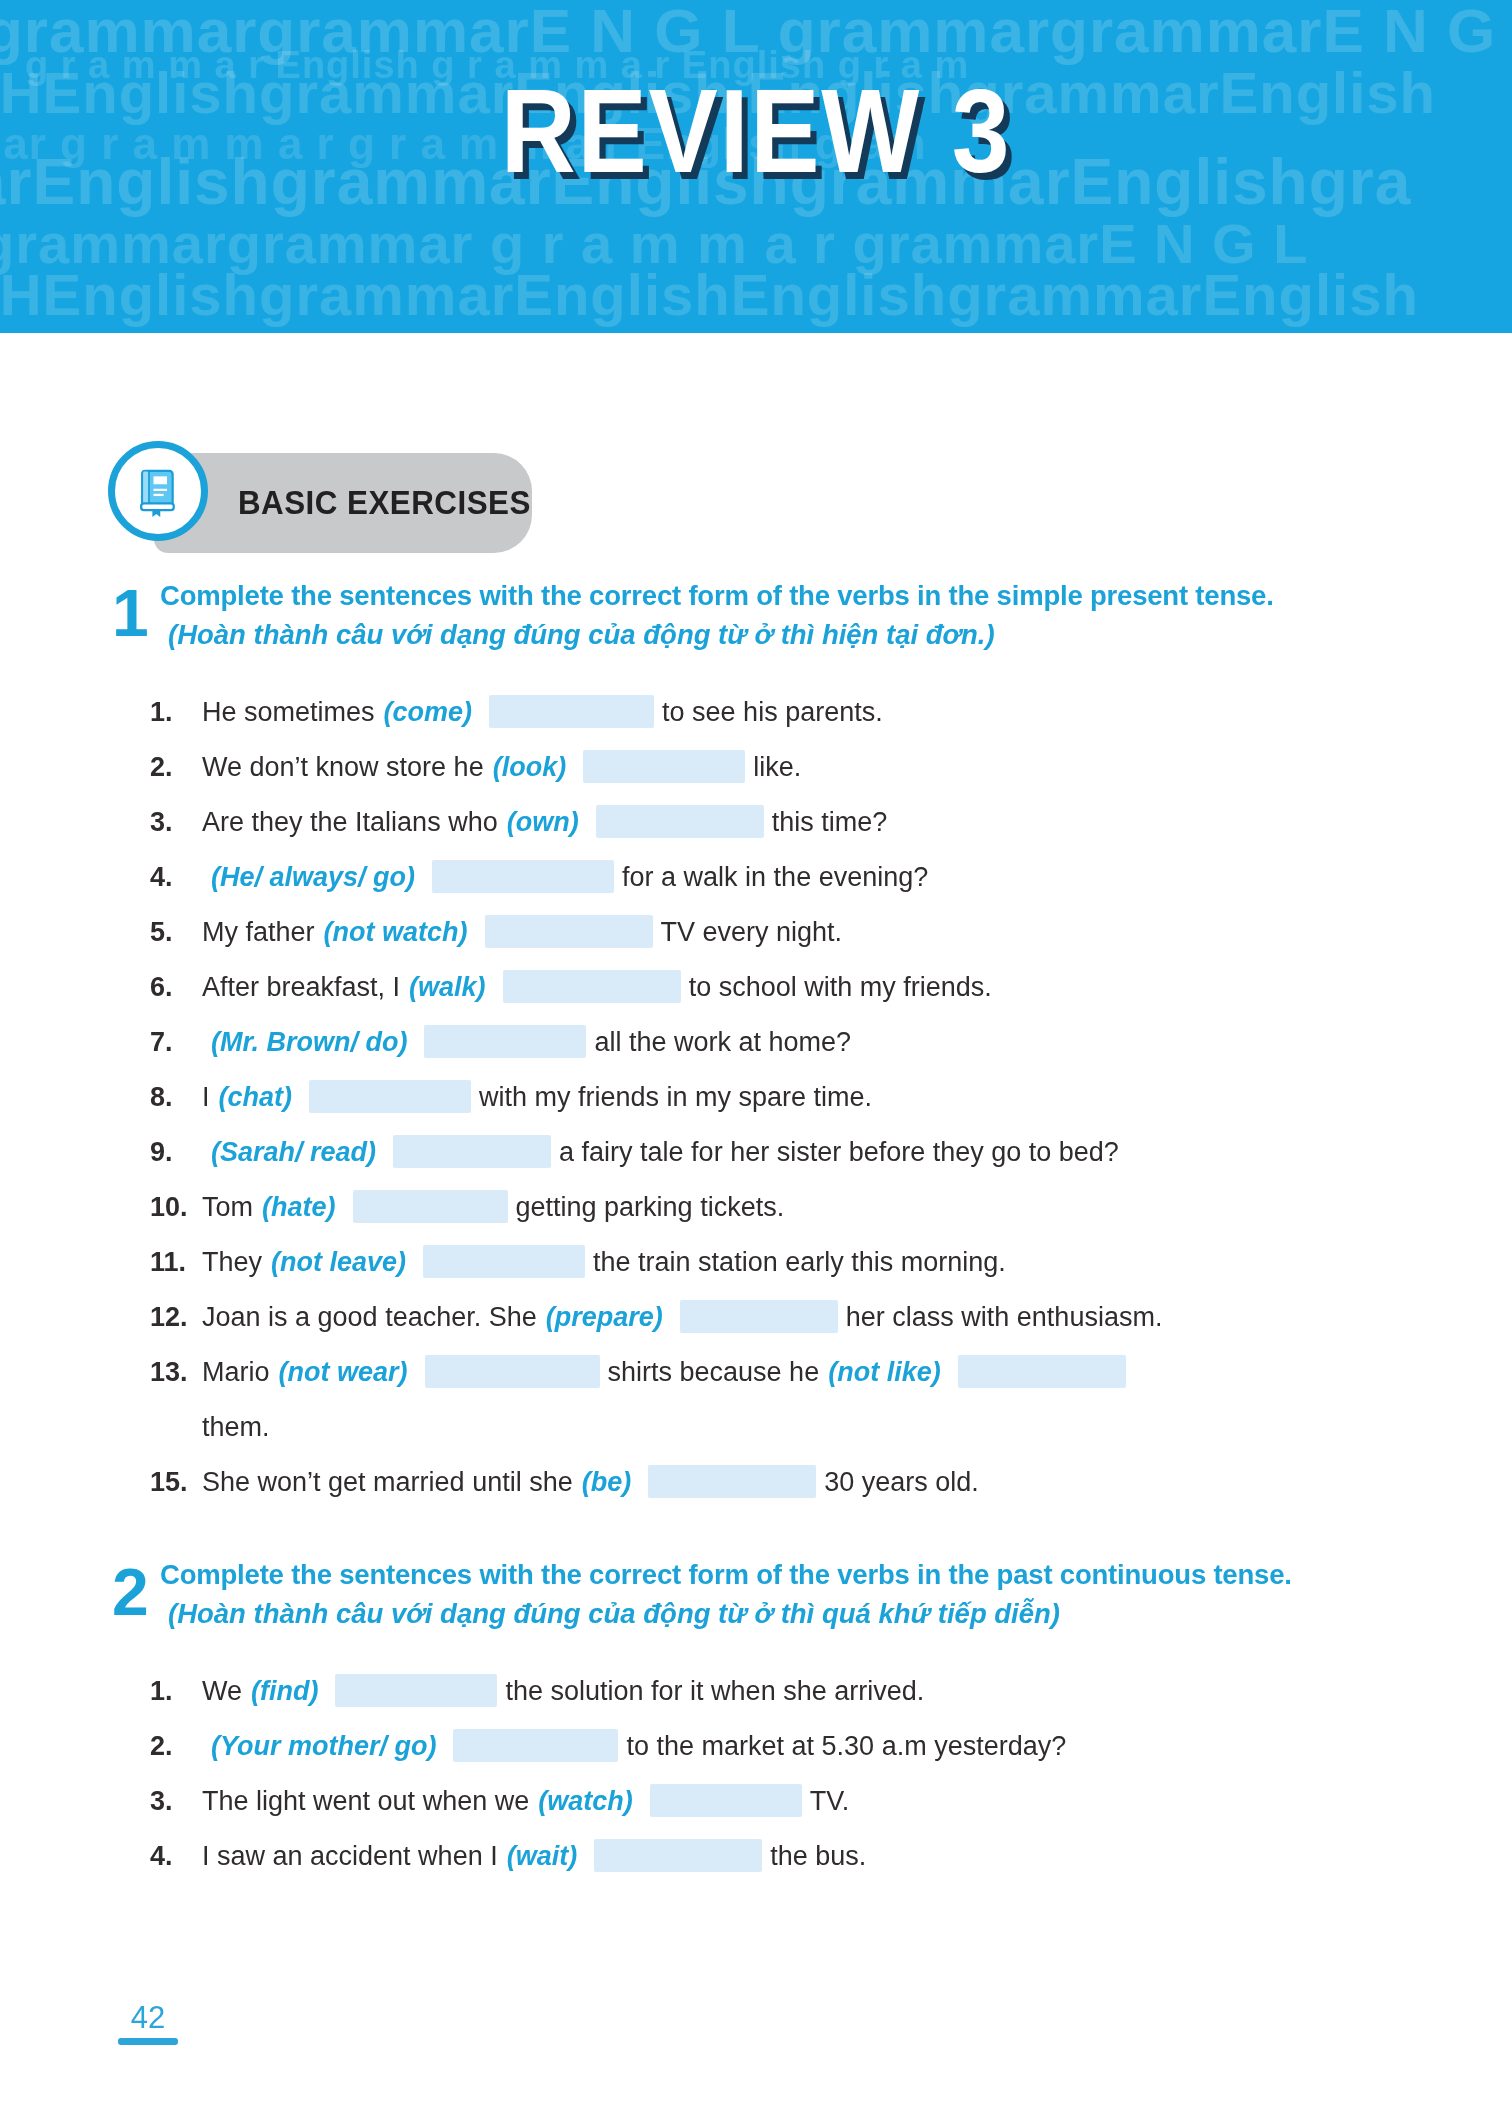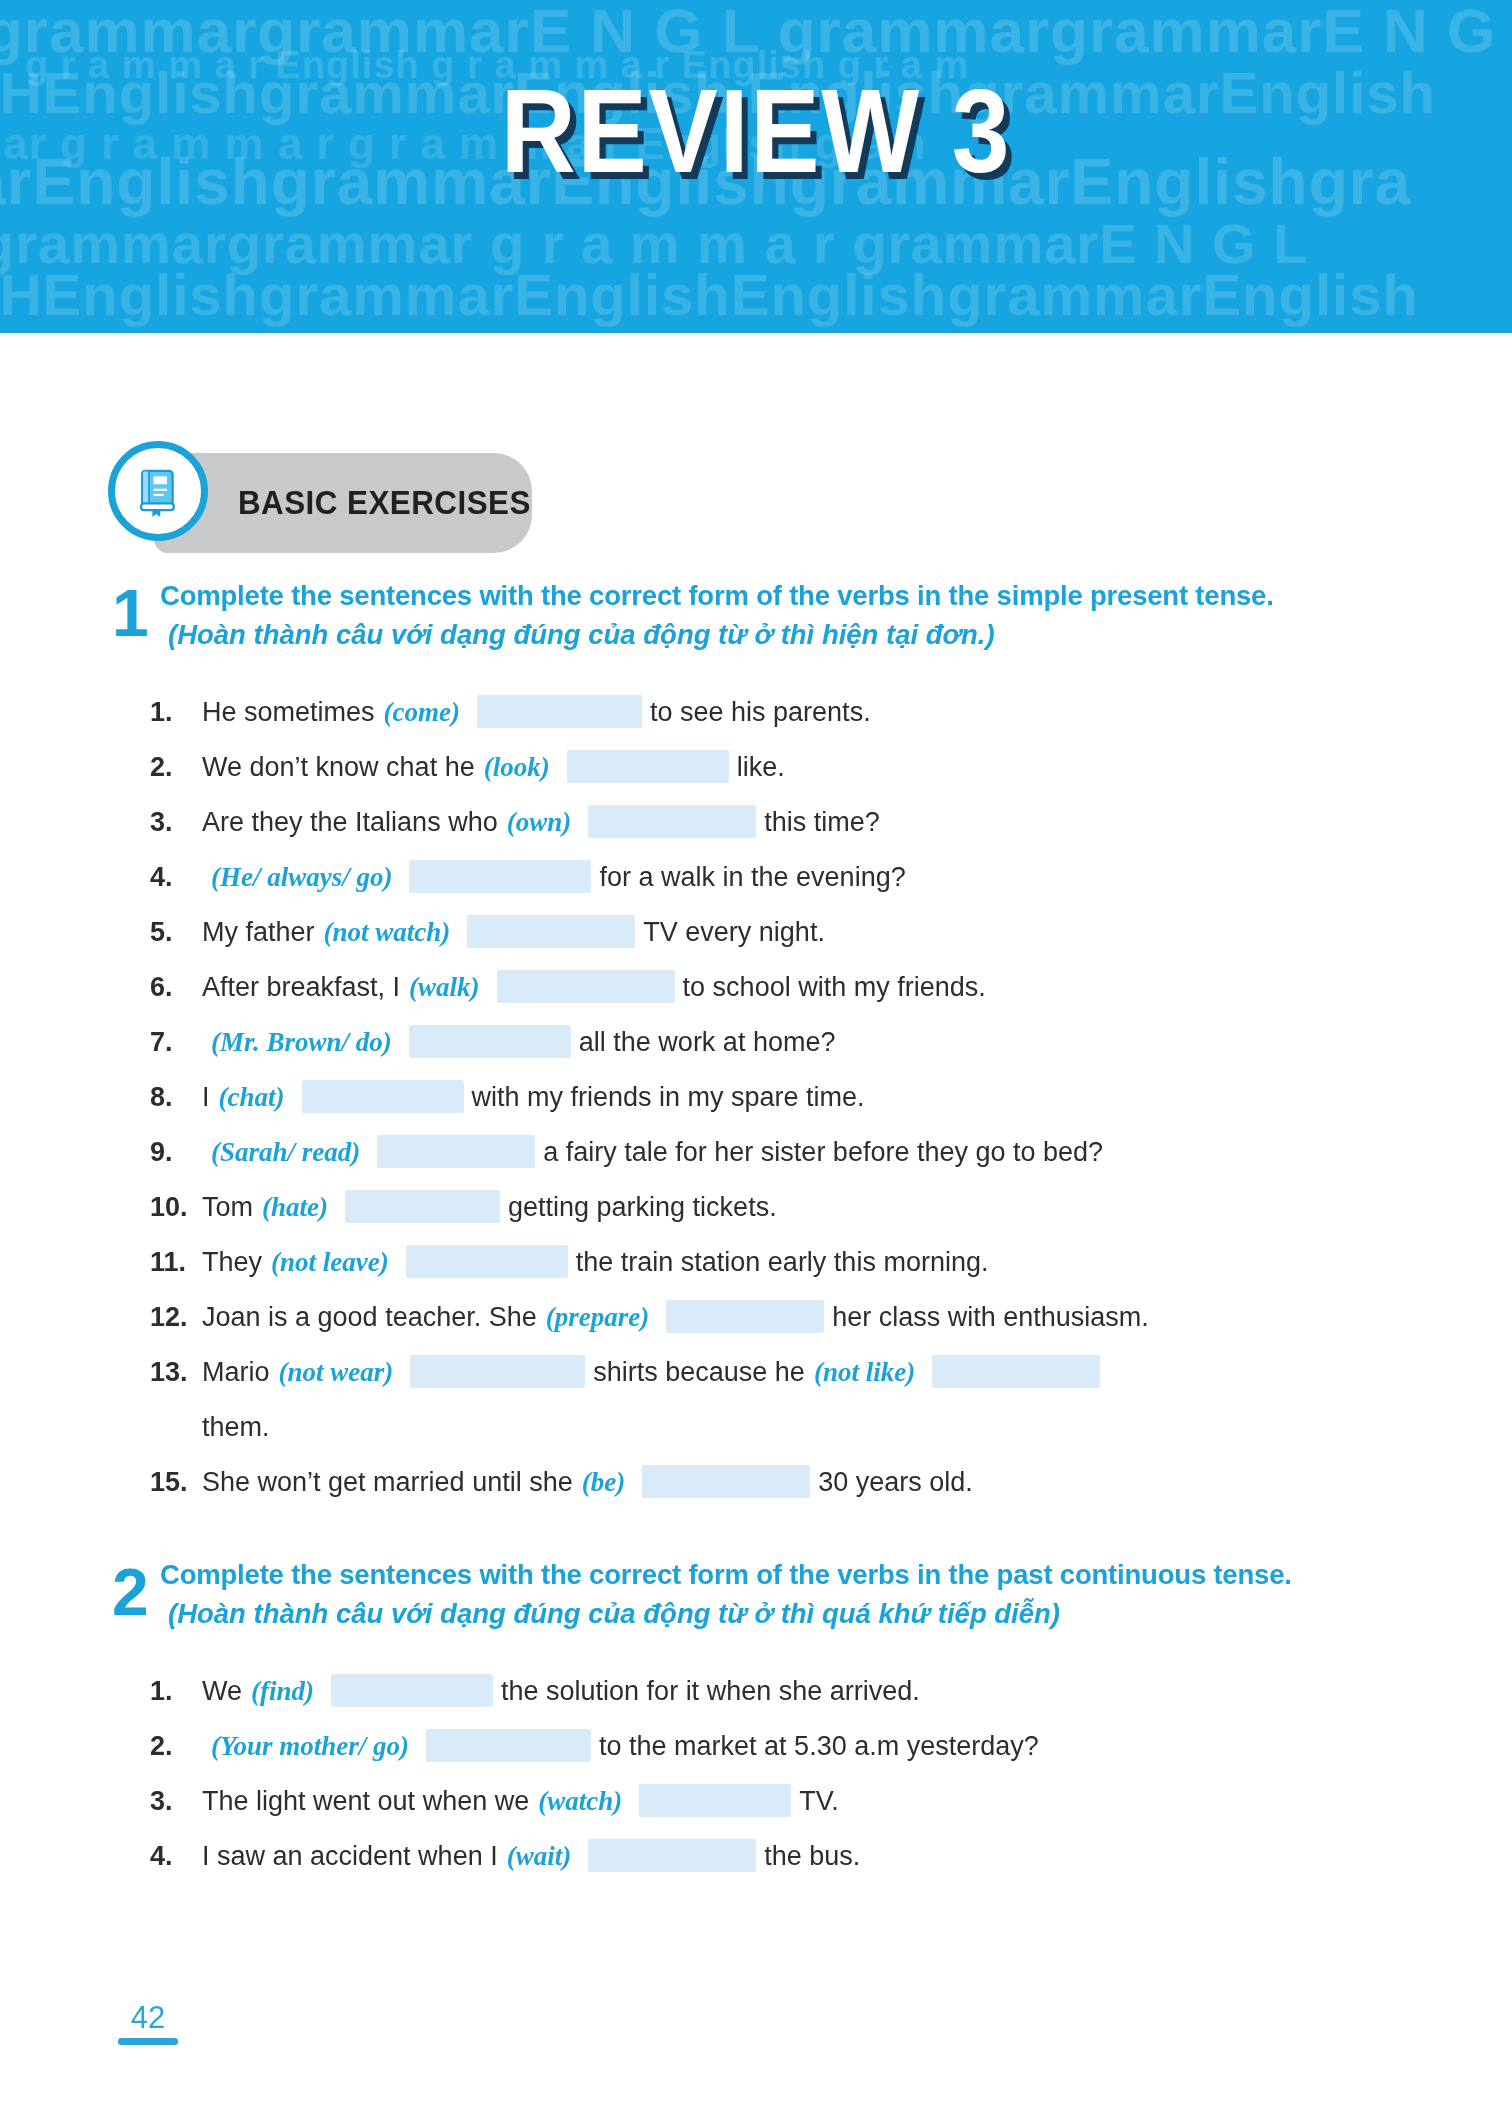--- a/index.html
+++ b/index.html
@@ -43,21 +43,21 @@
   .content { position:absolute; top:577px; left:0; width:1512px; font-size:27px; }
   .ex-header { display:flex; margin-left:112px; }
   .ex-num { flex:0 0 48px; font-size:66px; font-weight:700; color:var(--accent,#1ba2d8); line-height:72px; }
   .ex-title-en { font-weight:700; color:var(--accent,#1ba2d8); font-size:27.5px; line-height:38px; letter-spacing:-.2px; }
   .ex-title-vi { font-weight:700; font-style:italic; color:var(--accent,#1ba2d8); font-size:27.5px; line-height:40px;margin-left:8px; }
   .ex-items { margin-left:150px; margin-top:30px; }
   .exercise + .exercise { margin-top:46px; }
   .item { display:flex; line-height:55px; }
   .item-num { flex:0 0 52px; font-weight:700; }
   .item-body { flex:1; max-width:1240px; }
-  .hint { color:var(--accent,#1ba2d8); font-style:italic; font-weight:600; margin:16px 9px;font-family:Liberation Serif, serif; }
+  .hint { color:var(--accent,#1ba2d8); font-style:italic; font-weight:600; margin:16px 9px; }
   .blank {
     display:inline-block; height:33px; background:var(--blank,#d9ebf8);
     border-radius:2px; vertical-align:-7px; margin:0 8px;
   }
 
   
   .page-number {
     position:absolute; left:118px; top:2000px; width:60px; text-align:center;
     color:var(--pagenum,#2da5d8); font-size:31px;
   }
@@ -105,21 +105,21 @@
           <div class="ex-title-vi">(Hoàn thành câu với dạng đúng của động từ ở thì hiện tại đơn.)</div>
         </div>
       </div>
       <div class="ex-items">
         <div class="item">
           <span class="item-num">1.</span>
           <span class="item-body"><span class="txt">He sometimes</span><span class="hint">(come)</span><span class="blank" style="width: 165px;"></span><span class="txt">to see his parents.</span></span>
         </div>
         <div class="item">
           <span class="item-num">2.</span>
-          <span class="item-body"><span class="txt">We don’t know chat he</span><span class="hint">(look)</span><span class="blank" style="width: 162px;"></span><span class="txt">like.</span></span>
+          <span class="item-body"><span class="txt">We don’t know store he</span><span class="hint">(look)</span><span class="blank" style="width: 162px;"></span><span class="txt">like.</span></span>
         </div>
         <div class="item">
           <span class="item-num">3.</span>
           <span class="item-body"><span class="txt">Are they the Italians who</span><span class="hint">(own)</span><span class="blank" style="width: 168px;"></span><span class="txt">this time?</span></span>
         </div>
         <div class="item">
           <span class="item-num">4.</span>
           <span class="item-body"><span class="hint">(He/ always/ go)</span><span class="blank" style="width: 182px;"></span><span class="txt">for a walk in the evening?</span></span>
         </div>
         <div class="item">

